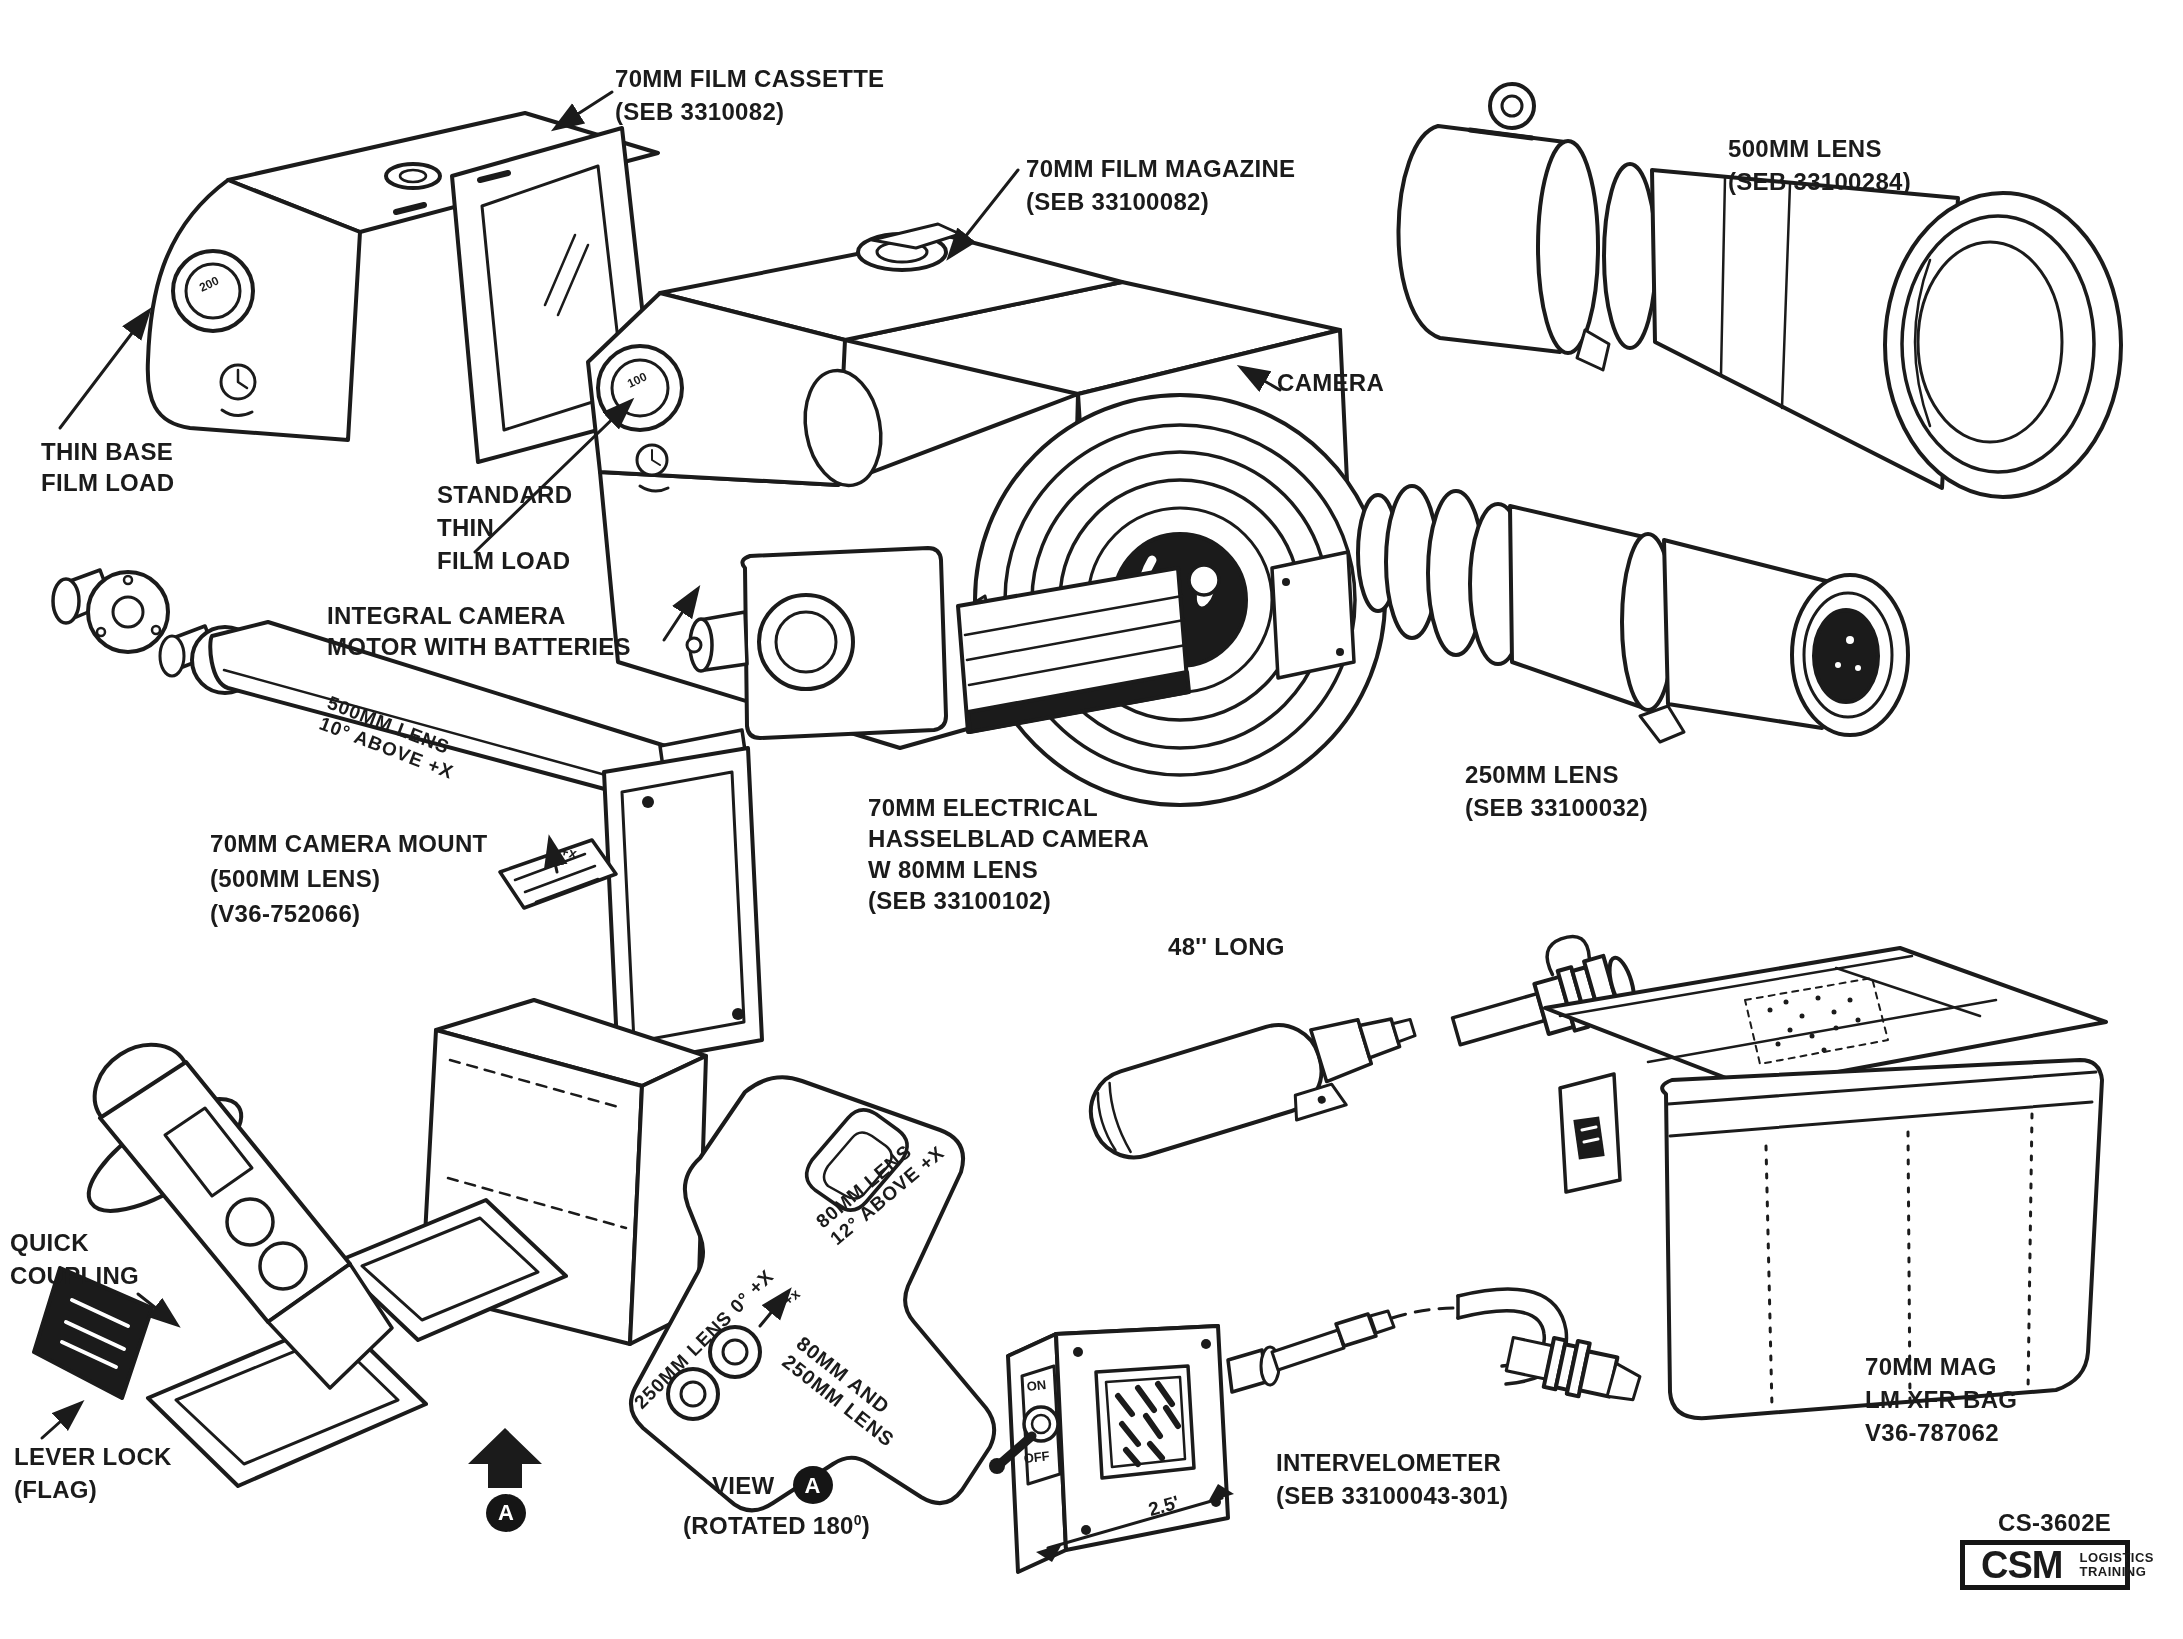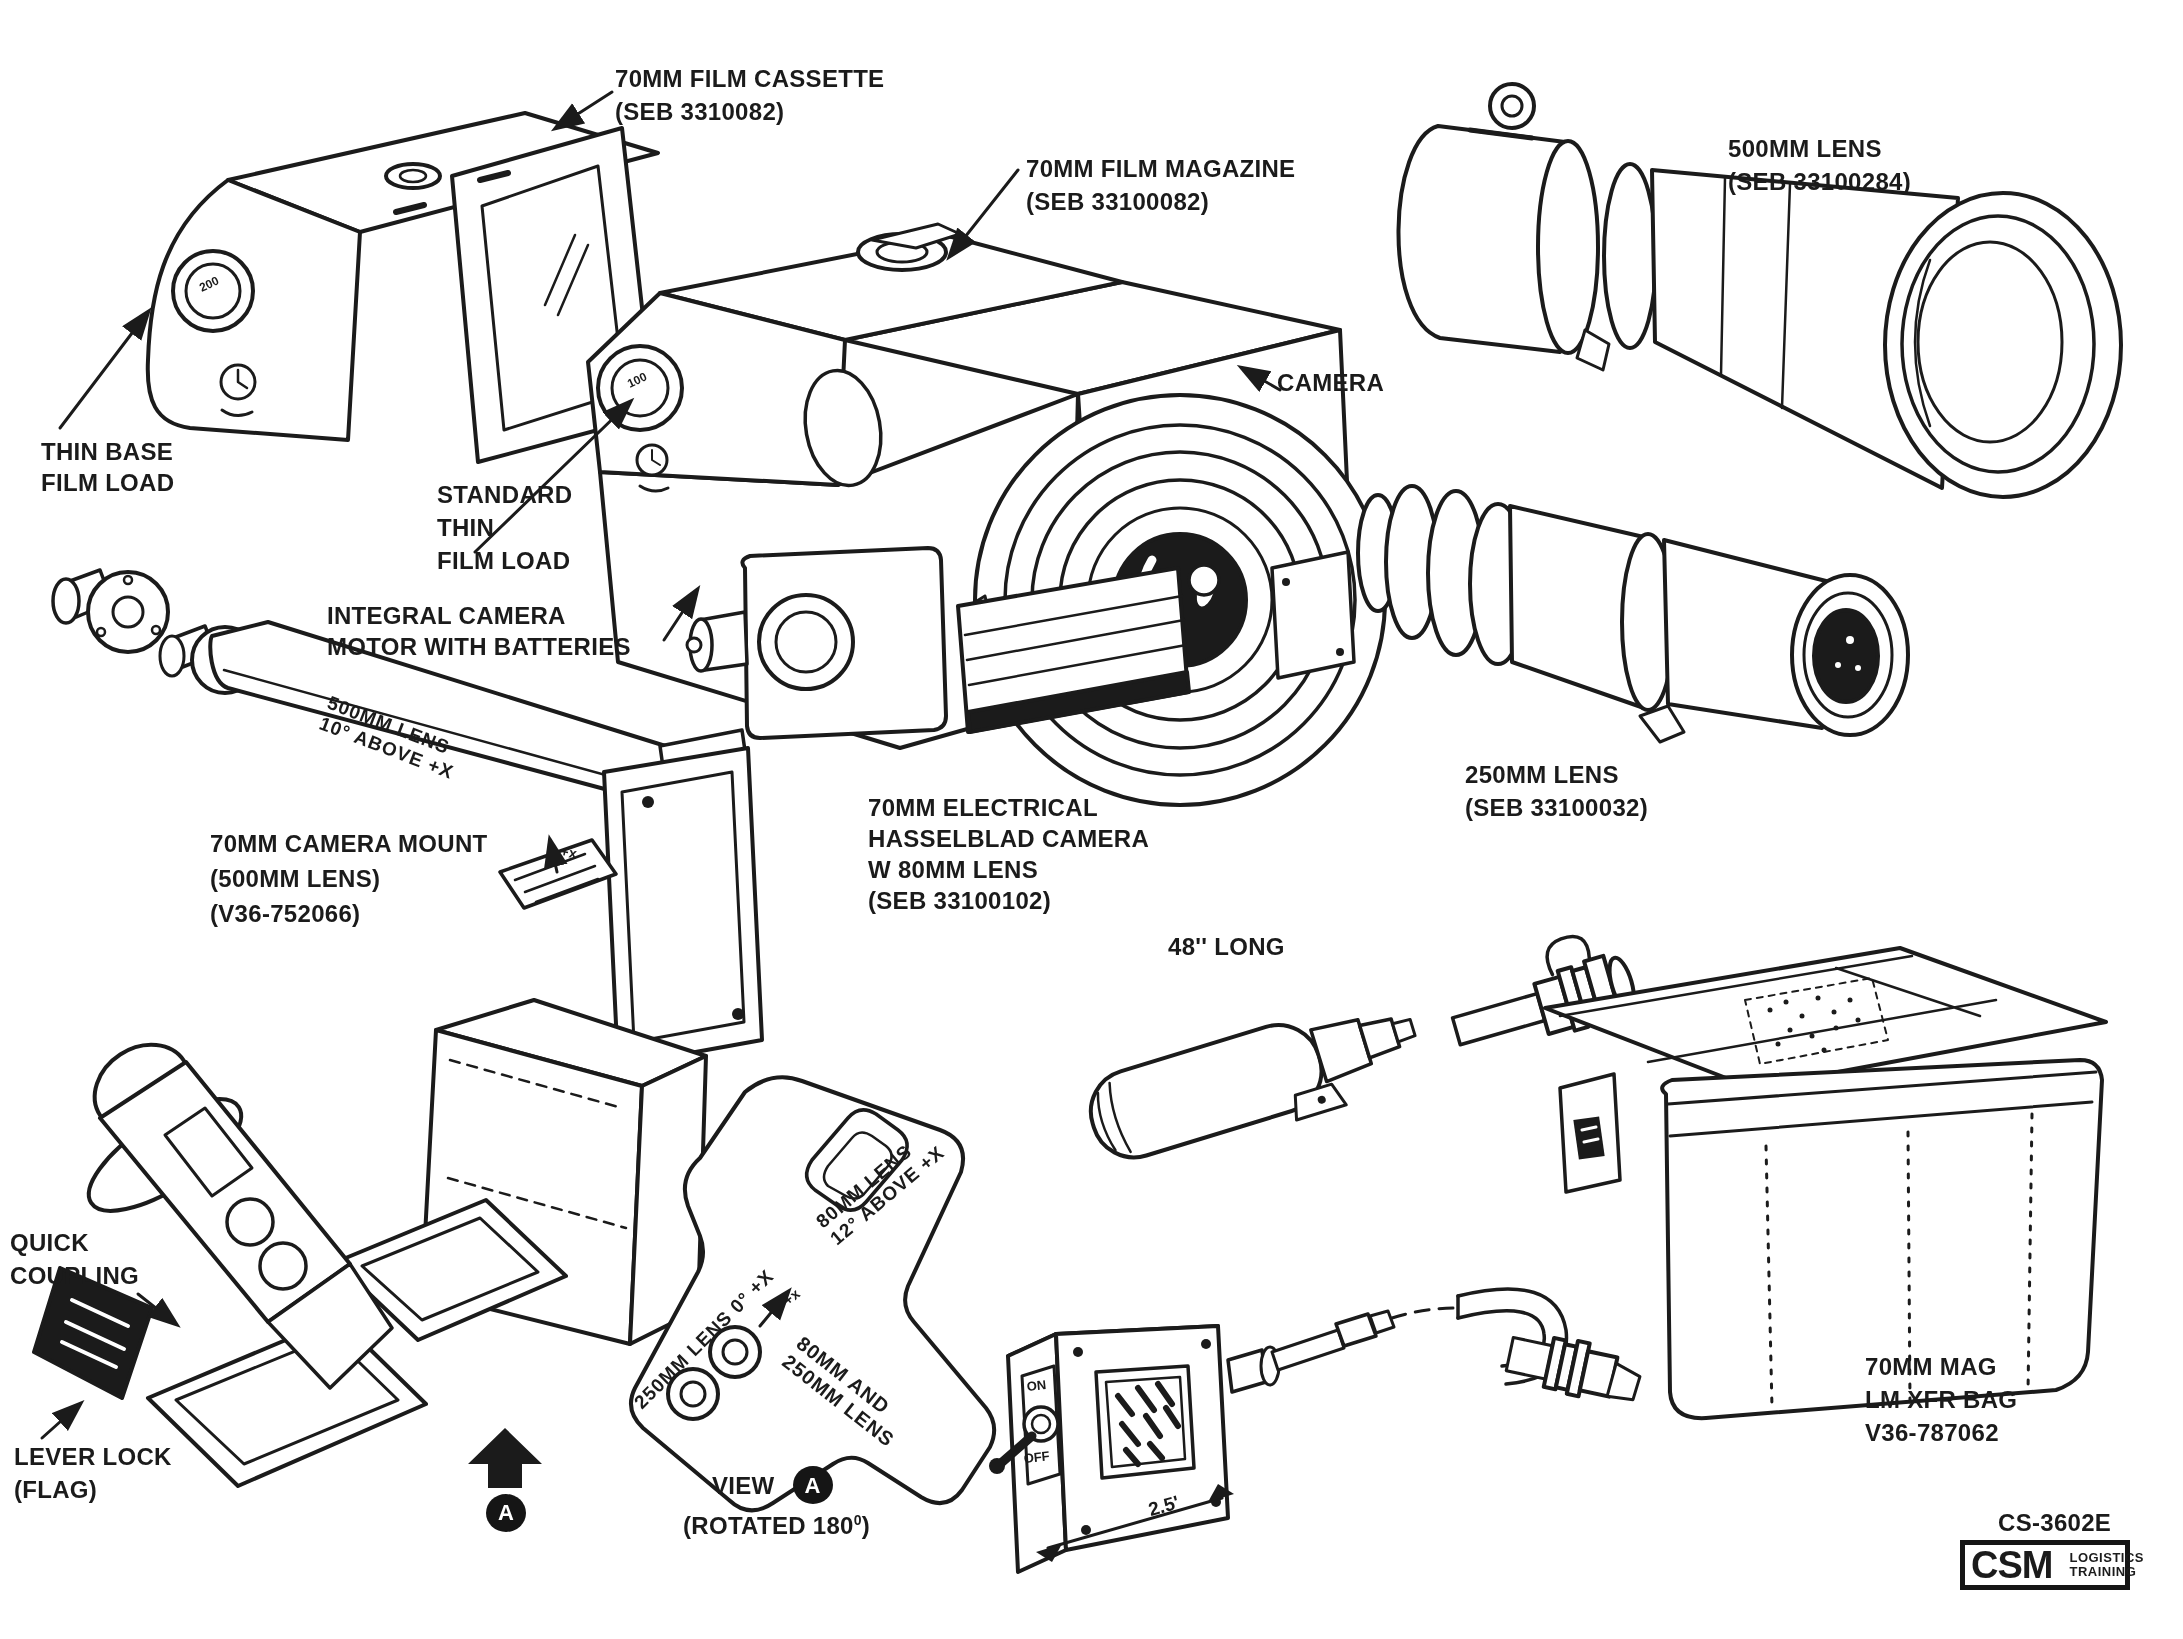--- a/index.html
+++ b/index.html
@@ -15,21 +15,21 @@
   .dialnum{font-size:12px;letter-spacing:0;}
   .tiny{font-size:13px;line-height:14px;letter-spacing:0;}
   .dim{font-size:19px;}
   .abadge{width:40px;height:38px;background:#151515;color:#fff;border-radius:50%;
           display:inline-flex;align-items:center;justify-content:center;
           font-weight:bold;font-size:22px;z-index:6;}
   .abs{position:absolute;}
   .viewline{display:flex;align-items:center;gap:18px;}
   sup{font-size:14px;vertical-align:super;}
   .stamp{position:absolute;left:1960px;top:1540px;width:170px;height:50px;border:5px solid #151515;
-         display:flex;align-items:center;padding:0 6px;box-sizing:border-box;z-index:5;}
+         display:flex;align-items:center;padding:0 16px;box-sizing:border-box;z-index:5;}
   .stamp .org{font-weight:bold;font-size:38px;letter-spacing:-1px;line-height:38px;}
   .stamp .col{display:flex;flex-direction:column;margin-left:17px;font-weight:bold;
               font-size:13px;line-height:14px;letter-spacing:.5px;}
 </style>
 </head>
 <body>
 
 <div class="page">
 
 <svg class="art" viewBox="0 0 2183 1639" fill="#fff" stroke="#1b1b1b" stroke-width="4" stroke-linejoin="round" stroke-linecap="round">
@@ -354,20 +354,24 @@
 <div class="lbl viewline" style="left:712px;top:1466px">
   <span>VIEW</span>
   <span class="abadge">A</span>
 </div>
 <div class="lbl" style="left:683px;top:1504px">
   <span>(ROTATED 180</span><sup>0</sup><span>)</span>
 </div>
 
 <div class="abadge abs" style="left:486px;top:1494px">A</div>
 
+<div class="lbl" style="left:1276px;top:1446px">
+  <div>INTERVELOMETER</div>
+  <div>(SEB 33100043-301)</div>
+</div>
 
 <div class="lbl" style="left:1865px;top:1350px">
   <div>70MM MAG</div>
   <div>LM XFR BAG</div>
   <div>V36-787062</div>
 </div>
 
 <div class="rot eng" style="left:332px;top:692px;transform:rotate(21deg)">
   <div>500MM LENS</div>
   <div>10° ABOVE +X</div>

